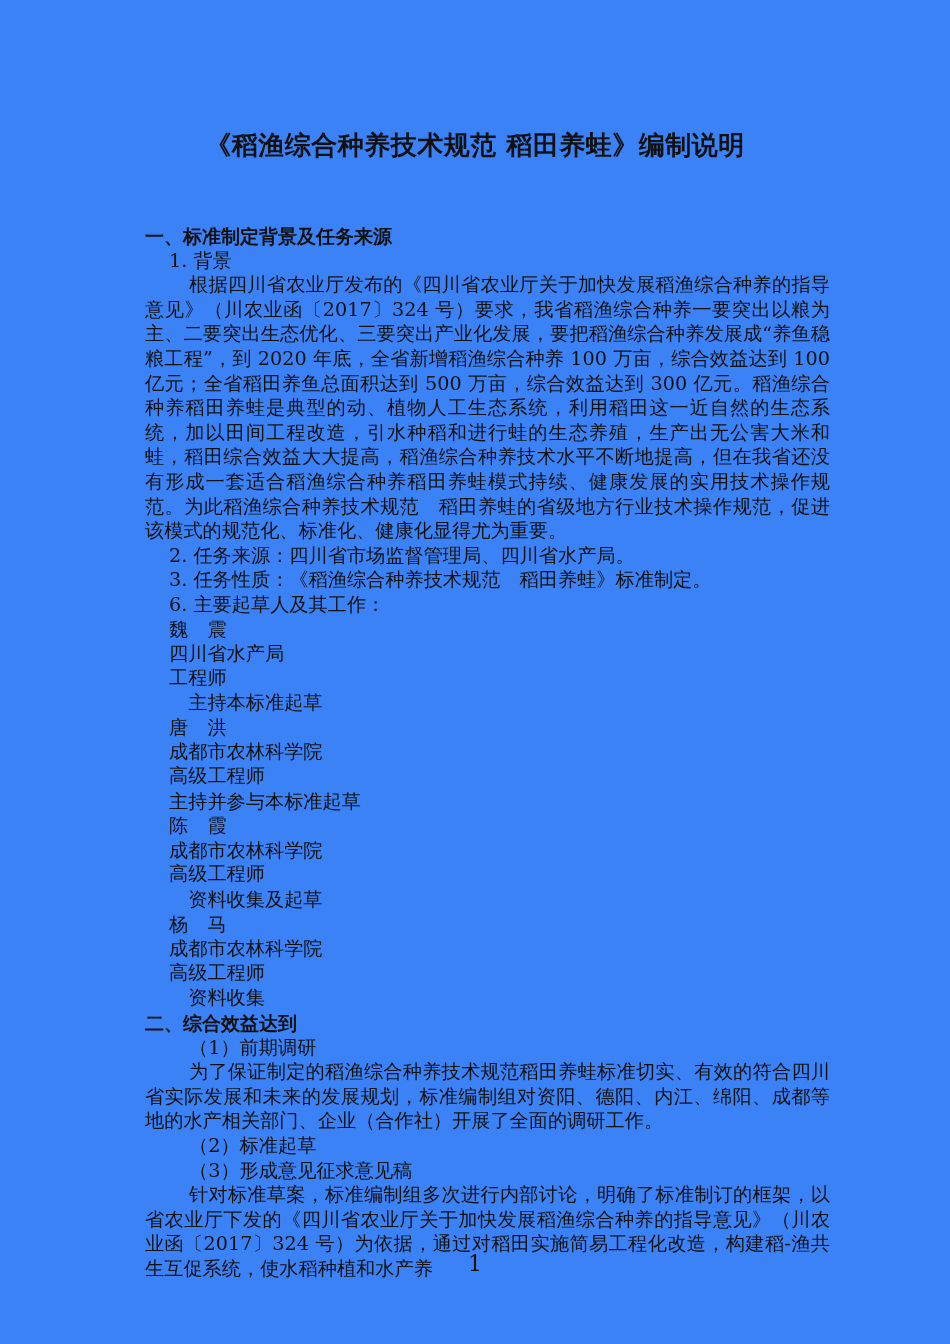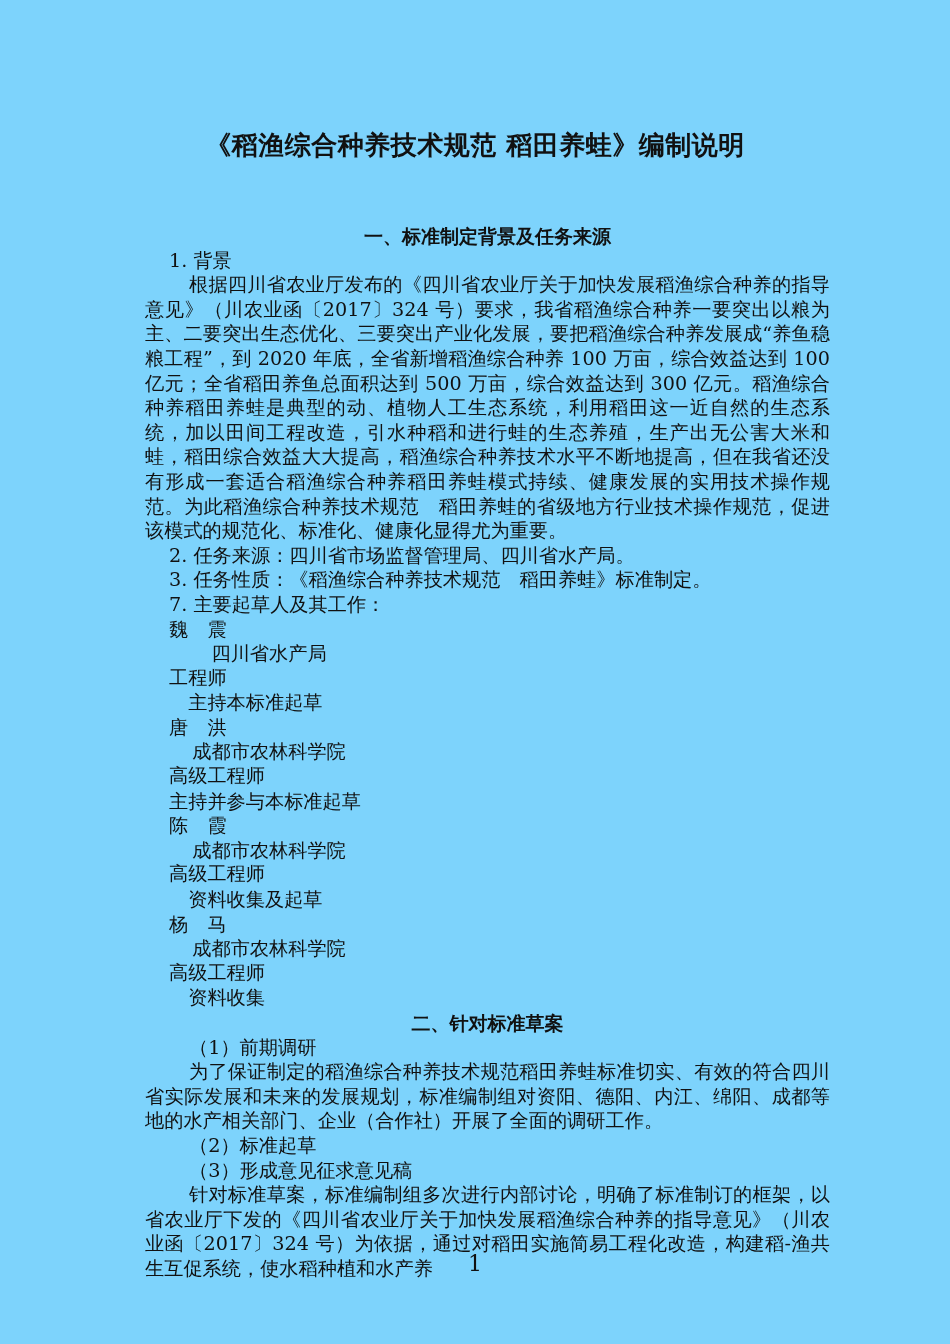--- a/index.html
+++ b/index.html
@@ -1,43 +1,43 @@
 <!DOCTYPE html>
 <html><head>
 <meta charset="utf-8">
 <style>
   html, body { margin:0; padding:0; background:#ffffff; }
   body { width:950px; height:1344px; position:relative; overflow:hidden;
          font-family:"DejaVu Serif","Liberation Serif",serif; color:#111; }
-  .page { position:absolute; left:0; top:0; width:950px; height:1344px; background:#7dd3fc; }
+  .page { position:absolute; left:0; top:0; width:950px; height:1344px; background:#3b82f6; }
   .title { position:absolute; left:0; width:950px; top:128px; text-align:center;
            font-family:"DejaVu Sans","Liberation Sans",sans-serif; font-weight:bold; font-size:26px; letter-spacing:0.5px; }
   .body { position:absolute; left:145px; top:224px; width:685px; font-size:19.2px; line-height:24.6px; }
-  .h { font-family:"DejaVu Sans","Liberation Sans",sans-serif; font-weight:bold; font-size:19px;text-align:center; }
+  .h { font-family:"DejaVu Sans","Liberation Sans",sans-serif; font-weight:bold; font-size:19px; }
   .line { white-space:nowrap; }
   .i1 { padding-left:24px; }
   .i2 { padding-left:44px; }
   .p { text-indent:44px; text-align:justify; }
   .row { display:flex; padding-left:24px; white-space:nowrap;flex-direction:column; }
-  .c1 { width:88px; } .c2 { width:200px;text-align:center; } .c3 { width:125px;font-family:Liberation Mono, monospace; }
+  .c1 { width:88px; } .c2 { width:200px; } .c3 { width:125px;font-family:Liberation Mono, monospace; }
   .pnum { position:absolute; left:0; width:950px; top:1251px; text-align:center; font-size:22px; }
 </style>
 </head>
 <body>
 
 <div class="page">
   <div class="title">《稻渔综合种养技术规范  稻田养蛙》编制说明</div>
 
   <div class="body">
     <div class="h line">一、标准制定背景及任务来源</div>
     <div class="line i1">1. 背景</div>
     <div class="p">根据四川省农业厅发布的《四川省农业厅关于加快发展稻渔综合种养的指导意见》（川农业函〔2017〕324 号）要求，我省稻渔综合种养一要突出以粮为主、二要突出生态优化、三要突出产业化发展，要把稻渔综合种养发展成“养鱼稳粮工程”，到 2020 年底，全省新增稻渔综合种养 100 万亩，综合效益达到 100 亿元；全省稻田养鱼总面积达到 500 万亩，综合效益达到 300 亿元。稻渔综合种养稻田养蛙是典型的动、植物人工生态系统，利用稻田这一近自然的生态系统，加以田间工程改造，引水种稻和进行蛙的生态养殖，生产出无公害大米和蛙，稻田综合效益大大提高，稻渔综合种养技术水平不断地提高，但在我省还没有形成一套适合稻渔综合种养稻田养蛙模式持续、健康发展的实用技术操作规范。为此稻渔综合种养技术规范　稻田养蛙的省级地方行业技术操作规范，促进该模式的规范化、标准化、健康化显得尤为重要。</div>
     <div class="i1">2. 任务来源：四川省市场监督管理局、四川省水产局。</div>
     <div class="i1">3. 任务性质：《稻渔综合种养技术规范　稻田养蛙》标准制定。</div>
-    <div class="i1">7. 主要起草人及其工作：</div>
+    <div class="i1">6. 主要起草人及其工作：</div>
     <div>
       <div class="row">
         <span class="c1">魏　震</span>
         <span class="c2">四川省水产局</span>
         <span class="c3">工程师</span>
         <span>　主持本标准起草</span>
       </div>
       <div class="row">
         <span class="c1">唐　洪</span>
         <span class="c2">成都市农林科学院</span>
@@ -51,21 +51,21 @@
         <span>　资料收集及起草</span>
       </div>
       <div class="row">
         <span class="c1">杨　马</span>
         <span class="c2">成都市农林科学院</span>
         <span class="c3">高级工程师</span>
         <span>　资料收集</span>
       </div>
     </div>
 
-    <div class="h line">二、针对标准草案</div>
+    <div class="h line">二、综合效益达到</div>
     <div class="line i2">（1）前期调研</div>
     <div class="p">为了保证制定的稻渔综合种养技术规范稻田养蛙标准切实、有效的符合四川省实际发展和未来的发展规划，标准编制组对资阳、德阳、内江、绵阳、成都等地的水产相关部门、企业（合作社）开展了全面的调研工作。</div>
     <div class="line i2">（2）标准起草</div>
     <div class="line i2">（3）形成意见征求意见稿</div>
     <div class="p">针对标准草案，标准编制组多次进行内部讨论，明确了标准制订的框架，以省农业厅下发的《四川省农业厅关于加快发展稻渔综合种养的指导意见》（川农业函〔2017〕324 号）为依据，通过对稻田实施简易工程化改造，构建稻-渔共生互促系统，使水稻种植和水产养</div>
   </div>
 
   <div class="pnum">1</div>
 </div>
 

